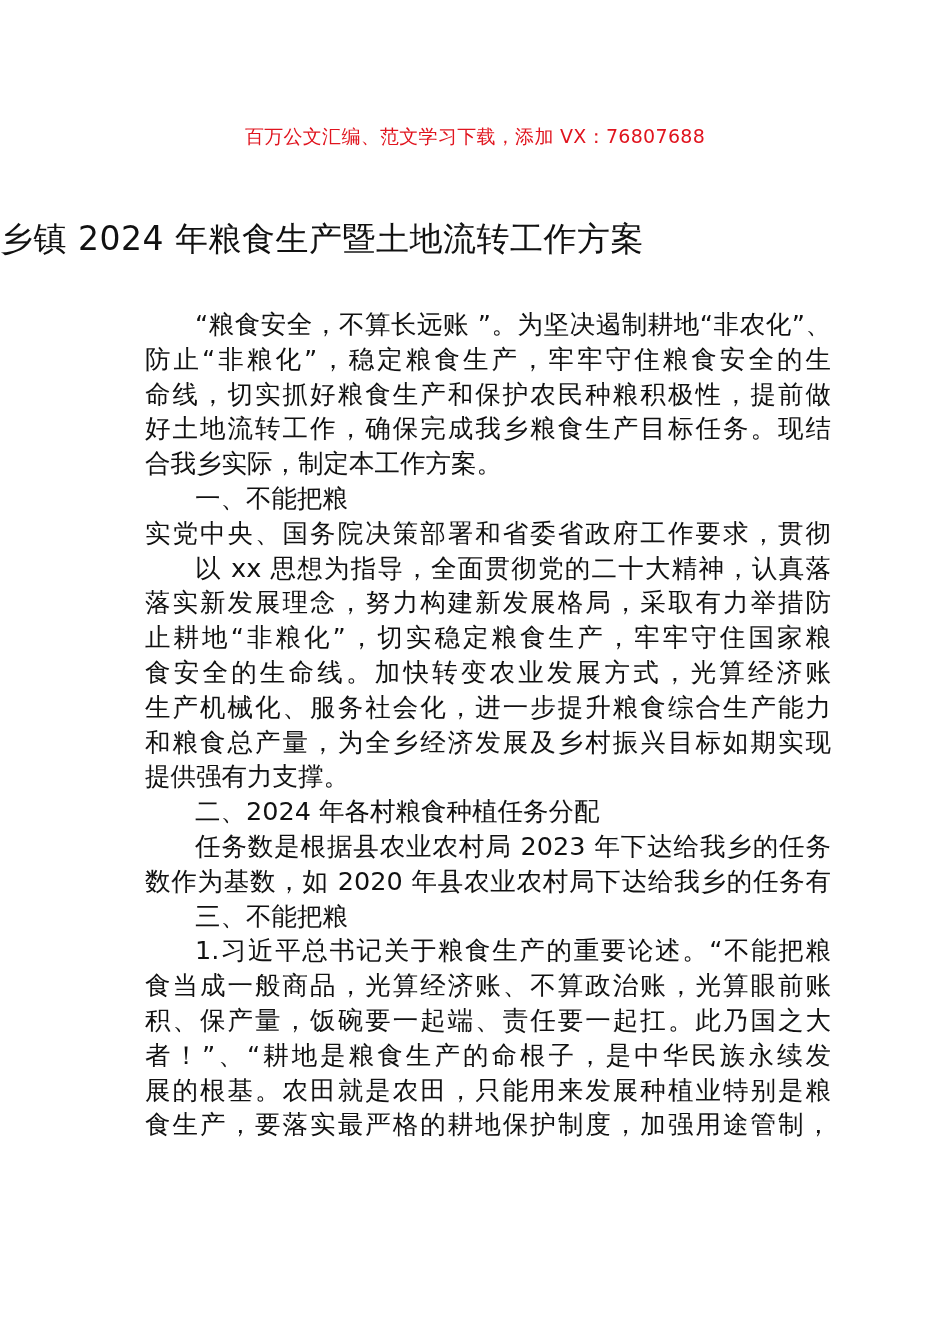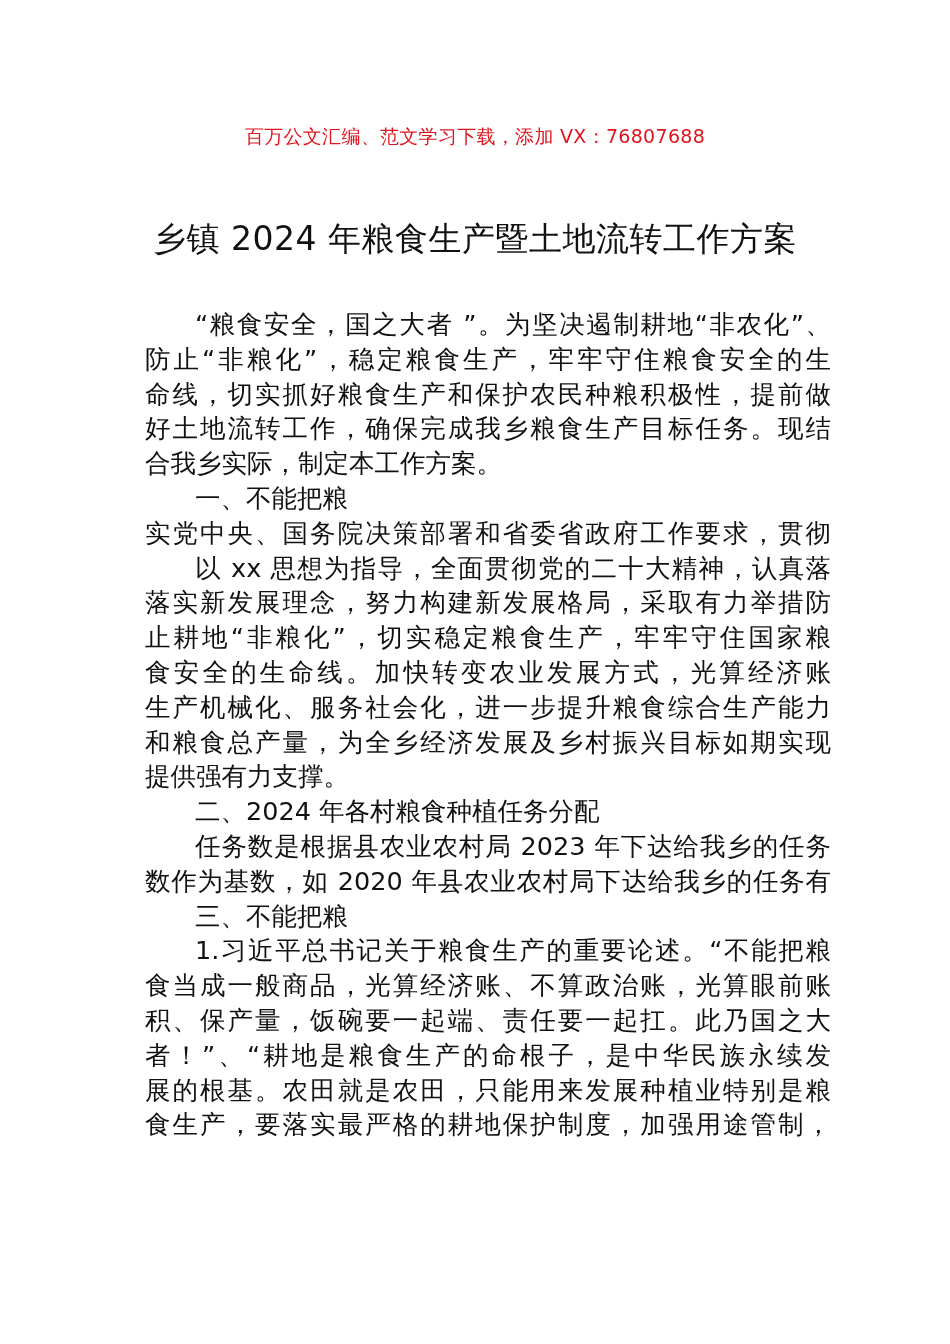--- a/index.html
+++ b/index.html
@@ -4,21 +4,21 @@
   <style>
     html, body { margin: 0; padding: 0; background: #ffffff; }
     body { width: 950px; height: 1344px; position: relative; overflow: hidden; }
     .page { position: absolute; left: 0; top: 0; width: 950px; height: 1218px; background: #fff; margin-top: 39px; }
     .watermark {
       position: absolute; top: 84px; left: 0; width: 950px; text-align: center;
       font-family: "DejaVu Sans", "Liberation Sans", sans-serif;
       font-size: 19px; color: #e0141e; letter-spacing: 0.3px; line-height: 26px;
     }
     .title {
-      position: absolute; top: 178px; left: 0; width: 950px; text-align: center;
+      position: absolute; top: 178px; left: 0; width: 950px; 
       font-family: "DejaVu Sans", "Liberation Sans", sans-serif;
       font-size: 33px; color: #111; line-height: 44px; letter-spacing: 0.5px;
     }
     .body {
       position: absolute; top: 268px; left: 145px; width: 690px;
       font-family: "DejaVu Sans", "Liberation Sans", sans-serif;
       font-size: 25.5px; color: #111;
     }
     .line {
       height: 34.8px; line-height: 34.8px; white-space: nowrap;
@@ -31,21 +31,21 @@
 </head>
 <body>
 
 <div class="page">
   <div class="watermark">百万公文汇编、范文学习下载，添加 VX：76807688</div>
   <div class="title">乡镇 2024 年粮食生产暨土地流转工作方案</div>
 
   <div class="body">
 
     <div>
-      <div class="line indent">“粮食安全，国之大者 ”。为坚决遏制耕地“非农化”、</div>
+      <div class="line indent">“粮食安全，不算长远账 ”。为坚决遏制耕地“非农化”、</div>
       <div class="line">防止“非粮化”，稳定粮食生产，牢牢守住粮食安全的生</div>
       <div class="line">命线，切实抓好粮食生产和保护农民种粮积极性，提前做</div>
       <div class="line">好土地流转工作，确保完成我乡粮食生产目标任务。现结</div>
       <div class="line last">合我乡实际，制定本工作方案。</div>
     </div>
 
     <div>
       <div class="line indent heading">一、不能把粮</div>
       <div class="line">实党中央、国务院决策部署和省委省政府工作要求，贯彻</div>
       <div class="line indent">以 xx 思想为指导，全面贯彻党的二十大精神，认真落</div>

